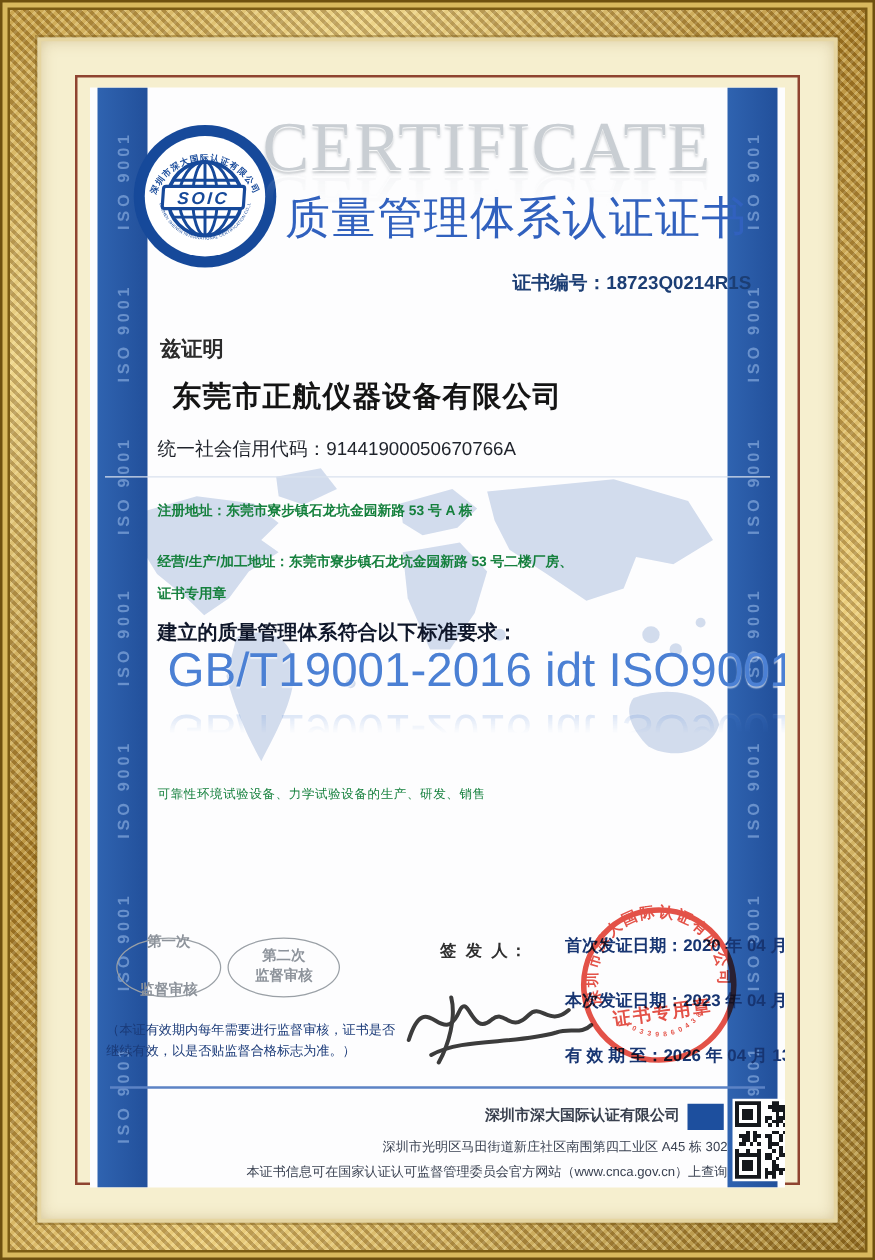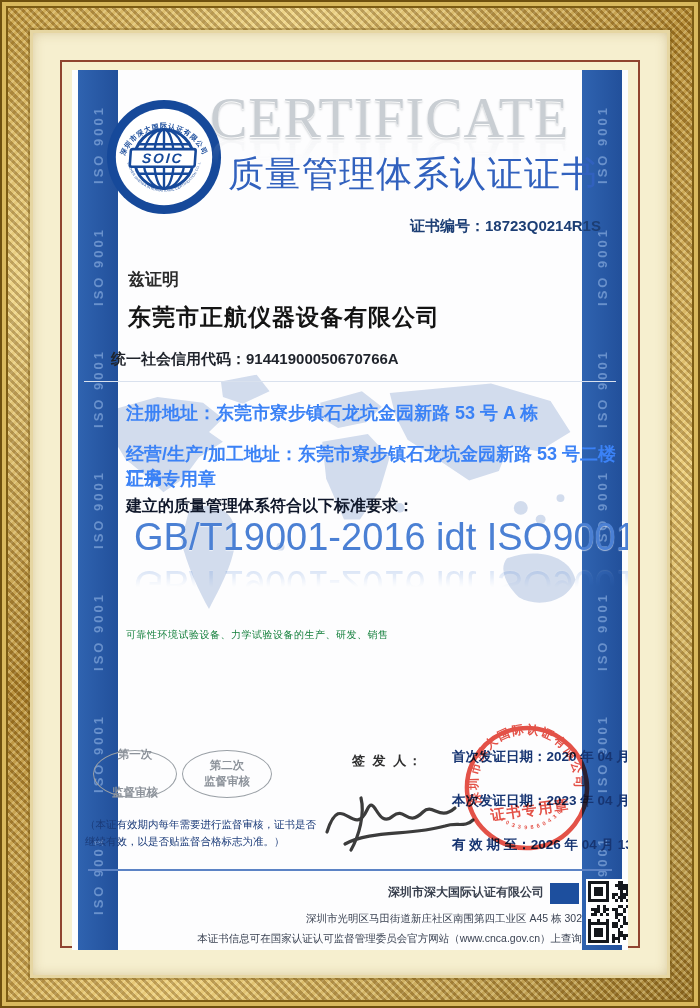--- a/index.html
+++ b/index.html
@@ -34,24 +34,24 @@
   .cert-wm{left:138px;top:16px;font-family:"Liberation Serif",serif;font-size:56px;letter-spacing:1px;
     color:#c9ced3;white-space:nowrap;text-shadow:0 1px 1px #fff,0 2px 2px rgba(120,128,135,.45);}
   .cert-wm.reflect{top:58px;transform:scaleY(-1);opacity:.22;
     -webkit-mask-image:linear-gradient(to bottom,transparent 40%,rgba(0,0,0,.85) 95%);
     mask-image:linear-gradient(to bottom,transparent 40%,rgba(0,0,0,.85) 95%);}
   .cn-title{left:156px;top:80px;font-size:36px;font-weight:normal;letter-spacing:1px;color:#3161be;white-space:nowrap;}
 
   .certno{left:338px;top:147px;font-size:15px;font-weight:bold;color:#1c3e74;white-space:nowrap;}
 
   .certify{left:56px;top:198px;font-size:17px;font-weight:600;color:#2b2b2b;text-align:right;}
-  .company{left:56px;top:232px;font-size:23px;font-weight:bold;color:#141414;letter-spacing:1px;}
-  .credit{left:39px;top:280px;font-size:15px;font-weight:700;color:#1f232b;text-align:center;}
+  .company{left:66px;top:232px;font-size:23px;font-weight:bold;color:#141414;letter-spacing:1px;}
+  .credit{left:54px;top:280px;font-size:15px;font-weight:400;color:#1f232b;text-align:center;}
   .faint-line{left:12px;top:311px;width:532px;height:1px;background:#d9e1ee;}
-  .addr{font-size:18px;font-weight:600;color:#3b82f6;}
+  .addr{font-size:11px;font-weight:600;color:#15803d;}
   .reg-addr{left:54px;top:331px;}
   .op-addr1{left:54px;top:372px;} .op-addr2{left:54px;top:397px;}
   .std-intro{left:54px;top:426px;font-size:16px;font-weight:bold;color:#0f172a;}
 
   .gbt{left:62px;top:446px;font-size:38px;color:#4b80d4;white-space:nowrap;
     text-shadow:0 1px 1px rgba(255,255,255,.6);}
   .gbt.reflect{top:492px;transform:scaleY(-1);opacity:.30;
     -webkit-mask-image:linear-gradient(to bottom,transparent 42%,rgba(0,0,0,.9) 95%);
     mask-image:linear-gradient(to bottom,transparent 42%,rgba(0,0,0,.9) 95%);}
 

